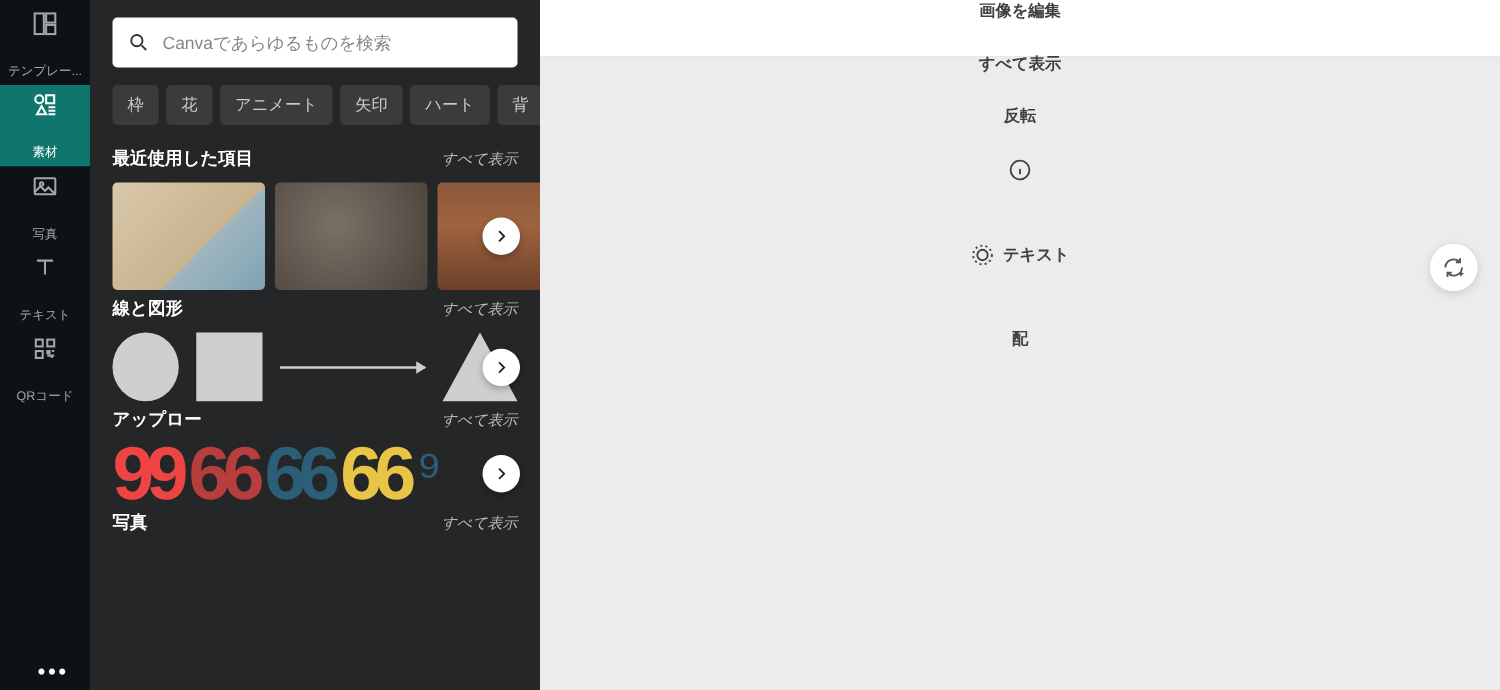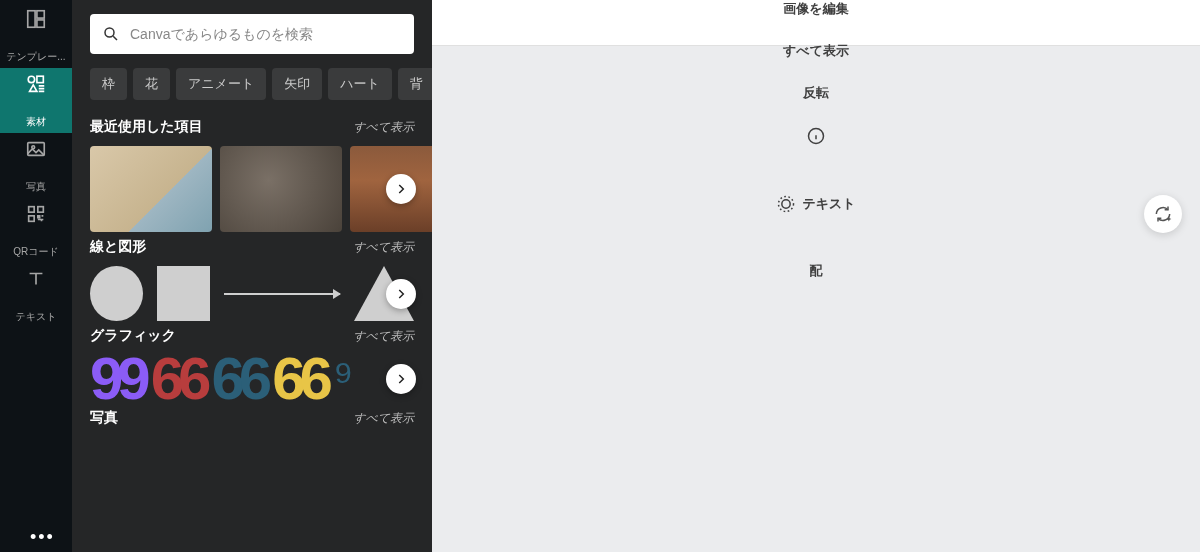--- a/index.html
+++ b/index.html
@@ -33,21 +33,21 @@
 
 .shapes { display: flex; gap: 14px; align-items: center; position: relative; }
 .shp-circle { width: 55px; height: 55px; border-radius: 50%; background: #cfcfcf; }
 .shp-square { width: 55px; height: 55px; background: #cfcfcf; }
 .shp-line { width: 120px; height: 2px; background: #cfcfcf; position: relative; }
 .shp-line:after { content: ''; position: absolute; right: -1px; top: -4px; border-left: 8px solid #cfcfcf; border-top: 5px solid transparent; border-bottom: 5px solid transparent; }
 .shp-tri { width: 0; height: 0; border-left: 30px solid transparent; border-right: 30px solid transparent; border-bottom: 55px solid #cfcfcf; }
 
 .graphics { display: flex; gap: 6px; align-items: center; position: relative; }
 .quote { font-size: 60px; font-weight: 900; line-height: 0.8; letter-spacing: -6px; }
-.q1 { color: #8b5cf6; }
+.q1 { color: #ef4444; }
 .q2 { color: #b83d3d; }
 .q3 { color: #2b5f78; }
 .q4 { color: #e8c547; }
 .q5 { color: #2b5f78; font-weight: 400; }
 
 .panel-collapse { position: absolute; right: -12px; top: 300px; width: 14px; height: 54px; background: #252627; border-radius: 0 6px 6px 0; display: flex; align-items: center; justify-content: center; color: #aaa; cursor: pointer; }
 
 .canvas-area { flex: 1; background: #ebecee; position: relative; overflow: hidden; }
 .toolbar { position: absolute; top: 0; left: 0; right: 0; height: 46px; background: #fff; display: flex; align-items: center; padding: 0 13px; gap: 24px; font-size: 13px; font-weight: 600; color: #404040; border-bottom: 1px solid #e0e0e0; flex-direction: column; }
 .toolbar .divider { width: 1px; height: 22px; background: #ddd; }
@@ -81,32 +81,32 @@
   <div class="nav-item">
     <svg viewBox="0 0 24 24" fill="none" stroke="currentColor" stroke-width="1.8">
         <rect x="3" y="5" width="18" height="14" rx="1"></rect>
         <circle cx="9" cy="10" r="1.5"></circle>
         <path d="M3 17l5-5 4 4 3-3 6 6"></path>
       </svg>
     <span class="lbl">写真</span>
   </div>
   <div class="nav-item">
     <svg viewBox="0 0 24 24" fill="none" stroke="currentColor" stroke-width="1.8">
+        <path d="M5 6h14M12 6v12"></path>
+      </svg>
+    <span class="lbl">テキスト</span>
+  </div>
+  <div class="nav-item">
+    <svg viewBox="0 0 24 24" fill="none" stroke="currentColor" stroke-width="1.8">
         <rect x="4" y="4" width="6" height="6"></rect>
         <rect x="14" y="4" width="6" height="6"></rect>
         <rect x="4" y="14" width="6" height="6"></rect>
         <path d="M14 14h2v2h-2zM18 14h2M14 18h6M18 18v2"></path>
       </svg>
     <span class="lbl">QRコード</span>
-  </div>
-  <div class="nav-item">
-    <svg viewBox="0 0 24 24" fill="none" stroke="currentColor" stroke-width="1.8">
-        <path d="M5 6h14M12 6v12"></path>
-      </svg>
-    <span class="lbl">テキスト</span>
   </div>
   <div class="dots">•••</div>
 </div>
 
 <div class="panel">
   <div class="search-bar">
     <svg viewBox="0 0 24 24" fill="none" stroke="currentColor" stroke-width="2">
         <circle cx="10" cy="10" r="6"></circle>
         <path d="M20 20l-5-5"></path>
       </svg>
@@ -152,21 +152,21 @@
       <div class="scroll-btn">
         <svg width="14" height="14" viewBox="0 0 24 24" fill="none" stroke="currentColor" stroke-width="2.5">
             <path d="M9 5l7 7-7 7"></path>
           </svg>
       </div>
     </div>
   </div>
 
   <div class="section">
     <div class="sec-head">
-      <div class="sec-title">グラフィック</div>
+      <div class="sec-title">アップロー</div>
       <div class="see-all">すべて表示</div>
     </div>
     <div class="graphics">
       <div class="quote q1">99</div>
       <div class="quote q2">66</div>
       <div class="quote q3">66</div>
       <div class="quote q4">66</div>
       <div class="quote q5" style="font-size:48px;">⁹</div>
       <div class="scroll-btn">
         <svg width="14" height="14" viewBox="0 0 24 24" fill="none" stroke="currentColor" stroke-width="2.5">

